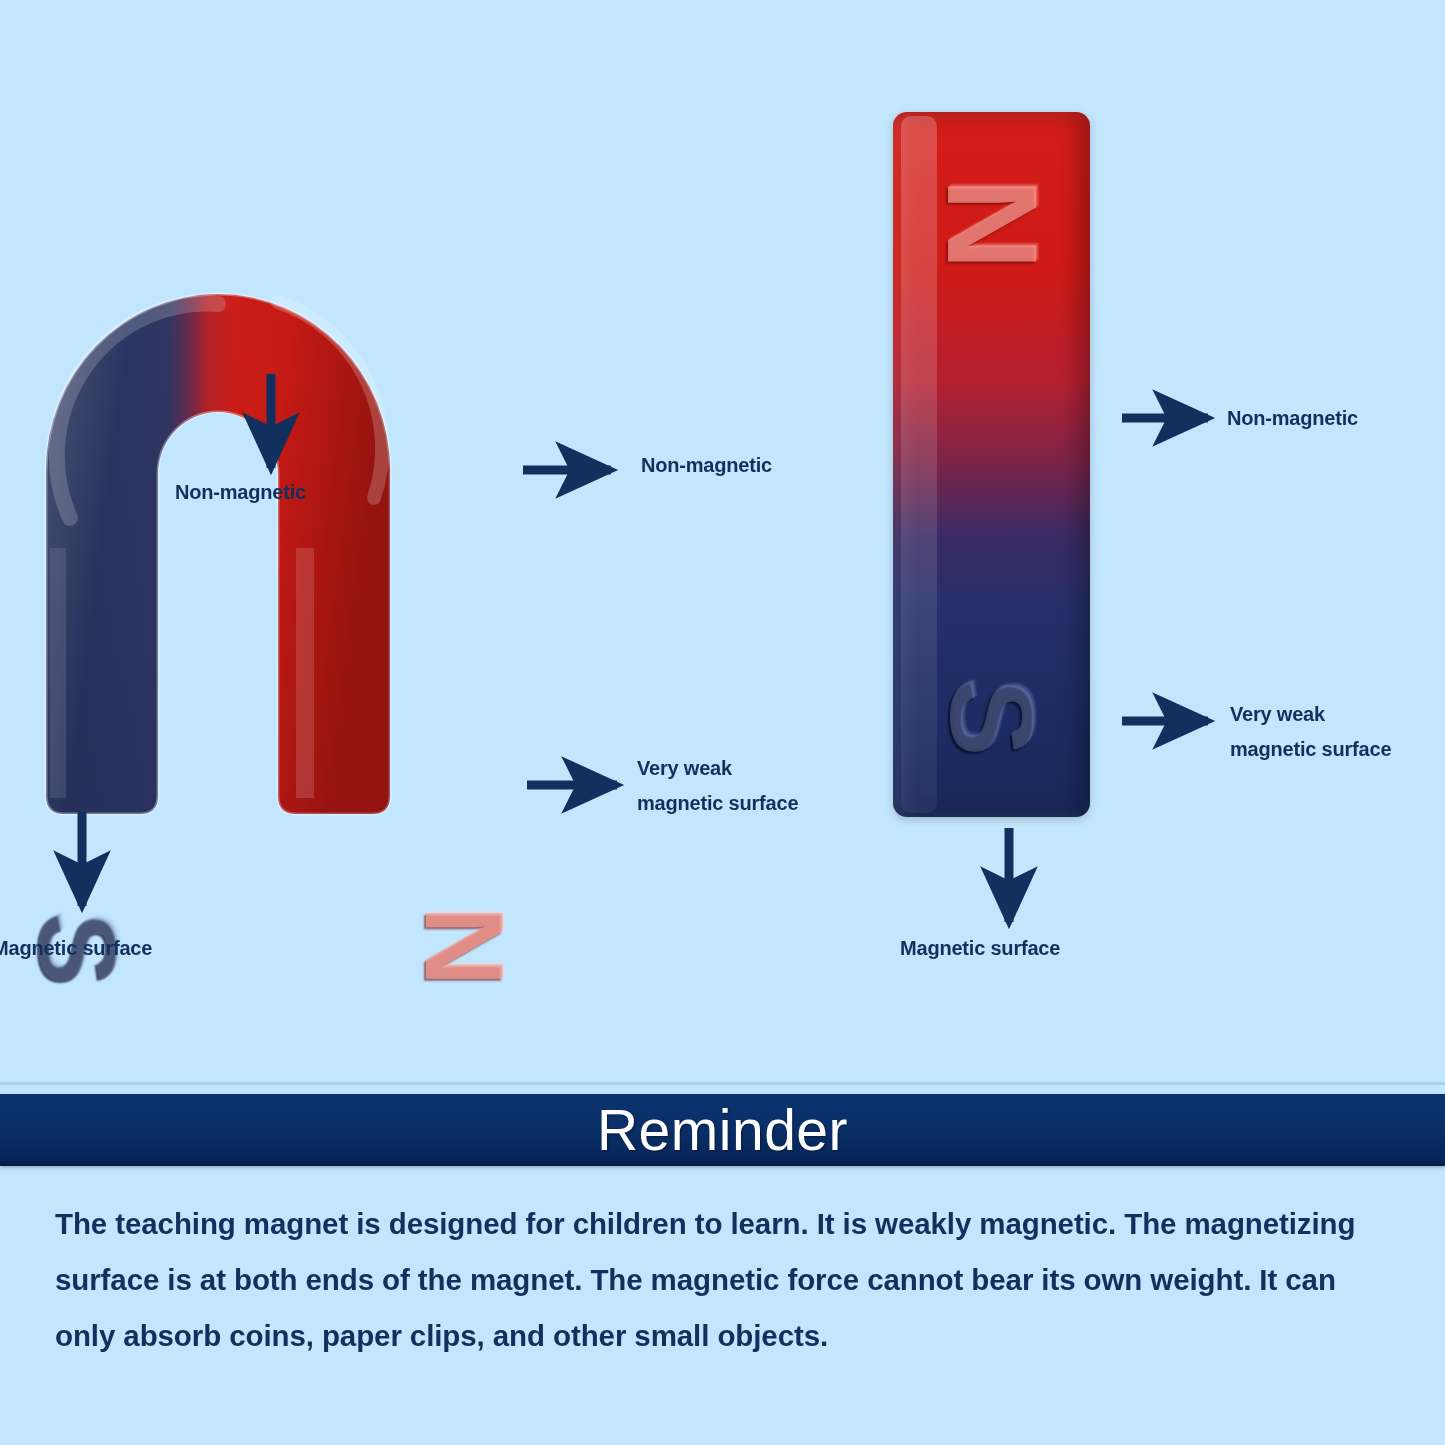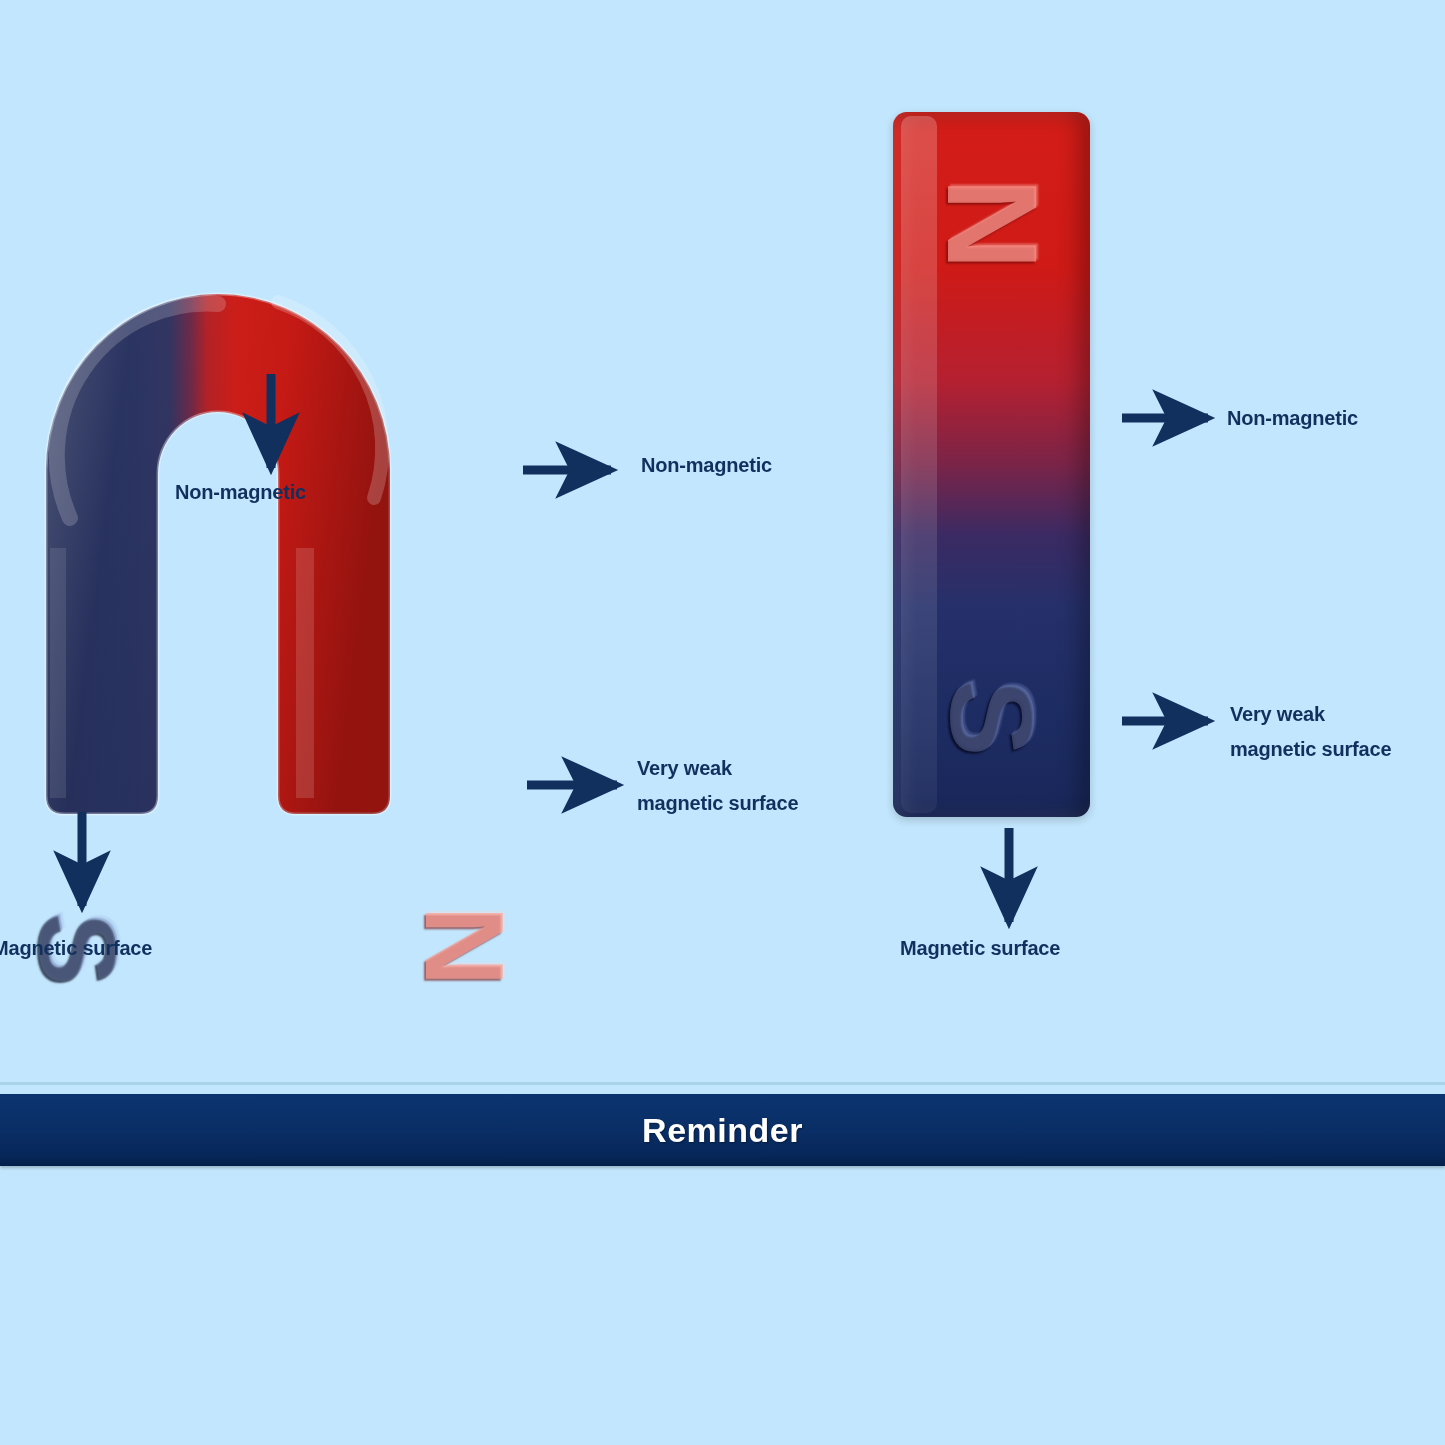--- a/index.html
+++ b/index.html
@@ -157,22 +157,22 @@
     height: 72px;
     background: linear-gradient(180deg, #0b3470 0%, #0a2f67 45%, #07275a 85%, #041e49 100%);
     display: flex;
     align-items: center;
     justify-content: center;
     box-shadow: 0 2px 3px rgba(0,0,0,0.22);
   }
   #reminder-title {
     color: #ffffff;
     font-family: "Liberation Sans", sans-serif;
-    font-weight: bold;
-    font-size: 34px;
+    font-weight: normal;
+    font-size: 57px;
     letter-spacing: 0.5px;
     text-shadow: 1px 1px 2px rgba(0,0,0,0.35);
   }
   #reminder-body {
     position: absolute;
     left: 55px;
     top: 1196px;
     width: 1345px;
     color: #12305e;
     font-family: "Liberation Sans", sans-serif;
@@ -303,14 +303,15 @@
     <div class="label" style="left:900px; top:935px;">Magnetic surface</div>
 
   </div>
 
   <div id="divider"></div>
 
   <div id="reminder-bar">
     <span id="reminder-title">Reminder</span>
   </div>
 
+  <div id="reminder-body">The teaching magnet is designed for children to learn. It is weakly magnetic. The magnetizing surface is at both ends of the magnet. The magnetic force cannot bear its own weight. It can only absorb coins, paper clips, and other small objects.</div>
 
 </div>
 
 </body></html>

